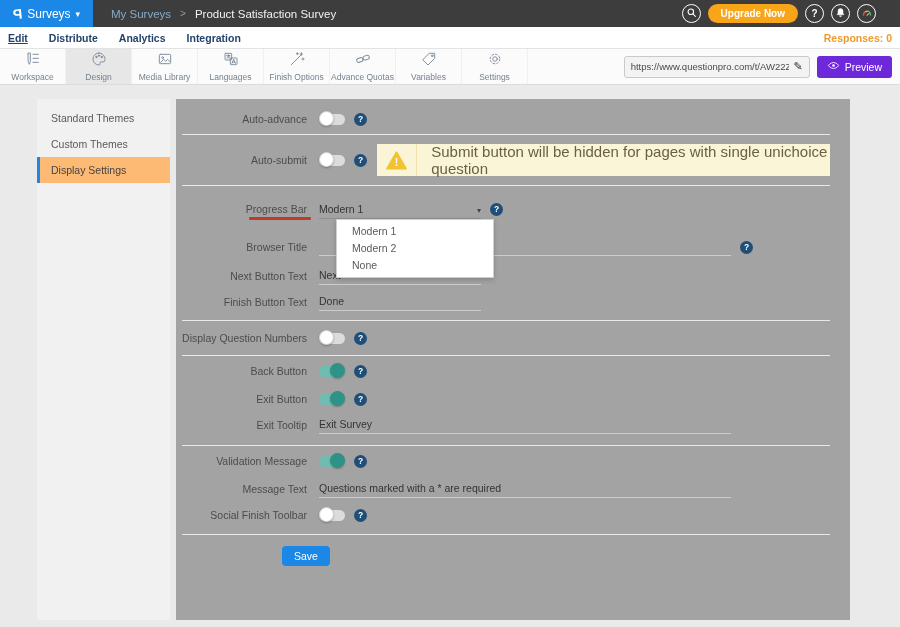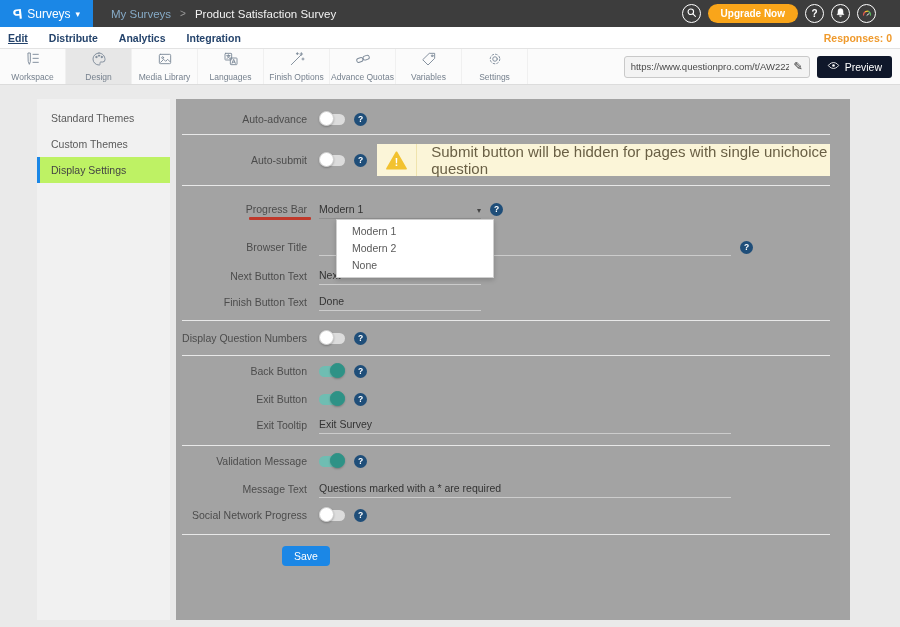--- a/index.html
+++ b/index.html
@@ -29,28 +29,28 @@
 
   
   .toolbar { height:37px; background:#fbfbfb; border-top:1px solid #e3e3e3; border-bottom:1px solid #dcdcdc; display:flex; align-items:stretch; flex:0 0 37px; }
   .tool-item { width:66px; display:flex; flex-direction:column; align-items:center; justify-content:center; gap:1px; cursor:pointer; border-right:1px solid #f0f0f0; }
   .tool-item.active { background:#e7e7e7; }
   .tool-item svg { width:16px; height:16px; stroke:#7d8a99; fill:none; stroke-width:1.4; stroke-linecap:round; stroke-linejoin:round; }
   .tool-label { font-size:8.5px; color:#76818e; white-space:nowrap; }
   .url-box { margin-left:auto; align-self:center; width:186px; height:22px; background:#f3f3f3; border:1px solid #c9c9c9; border-radius:3px; display:flex; align-items:center; padding:0 6px; gap:4px; }
   .url-text { font-size:9.5px; color:#4a4a4a; flex:1; white-space:nowrap; overflow:hidden; }
   .url-edit { font-size:11px; color:#333; cursor:pointer; }
-  .preview-btn { margin:0 8px 0 7px; align-self:center; height:22px; background:#0f172a; color:#fff; border:none; border-radius:3px; padding:0 10px; font-size:10.5px; font-family:inherit; display:flex; align-items:center; gap:5px; cursor:pointer; }
+  .preview-btn { margin:0 8px 0 7px; align-self:center; height:22px; background:#6d28d9; color:#fff; border:none; border-radius:3px; padding:0 10px; font-size:10.5px; font-family:inherit; display:flex; align-items:center; gap:5px; cursor:pointer; }
   .preview-btn svg { width:13px; height:13px; stroke:#fff; fill:none; stroke-width:1.6; }
 
   
   .workarea { flex:1; display:flex; padding:14px 50px 7px 37px; background:#eaeaea; align-items:stretch;gap:6px; }
   .sidebar { width:133px; background:#f1f1f1; flex:0 0 133px; padding-top:6px; }
   .side-item { height:26px; line-height:26px; padding-left:14px; font-size:10.5px; color:#5a5a5a; cursor:pointer; }
-  .side-item.active { background:#bef264; border-left:3px solid #1b87e6; padding-left:11px; color:#444; }
+  .side-item.active { background:#fdba74; border-left:3px solid #1b87e6; padding-left:11px; color:#444; }
   .content { flex:1; background:#a3a3a3; padding-top:5px; position:relative; }
 
   .row { display:flex; align-items:center; position:relative; }
   .lbl { width:143px; flex:0 0 143px; text-align:right; padding-right:12px; font-size:10.5px; color:#4c4c4c; }
   .ctrl { display:flex; align-items:center; }
   .divider { border:none; border-top:1px solid #e8e8e8; margin:0 20px 0 6px; }
 
   
   .toggle { width:26px; height:11px; border-radius:6px; background:#dcdcdc; position:relative; cursor:pointer; flex:0 0 26px; }
   .toggle .knob { width:15px; height:15px; border-radius:50%; background:#fff; border:1px solid #cfcfcf; position:absolute; top:-2.5px; left:0; box-shadow:0 1px 2px rgba(0,0,0,.25); }
@@ -382,21 +382,21 @@
       </div>
 
       <div class="row r-message">
         <span class="lbl">Message Text</span>
         <div class="ctrl">
           <input class="fld w-wide" type="text" value="Questions marked with a * are required" style="">
         </div>
       </div>
 
       <div class="row r-social">
-        <span class="lbl">Social Network Progress</span>
+        <span class="lbl">Social Finish Toolbar</span>
         <div class="ctrl">
           <div class="toggle">
               <div class="knob"></div>
             </div>
           <span class="help">?</span>
         </div>
       </div>
       <hr class="divider">
 
       <div class="row r-save">

